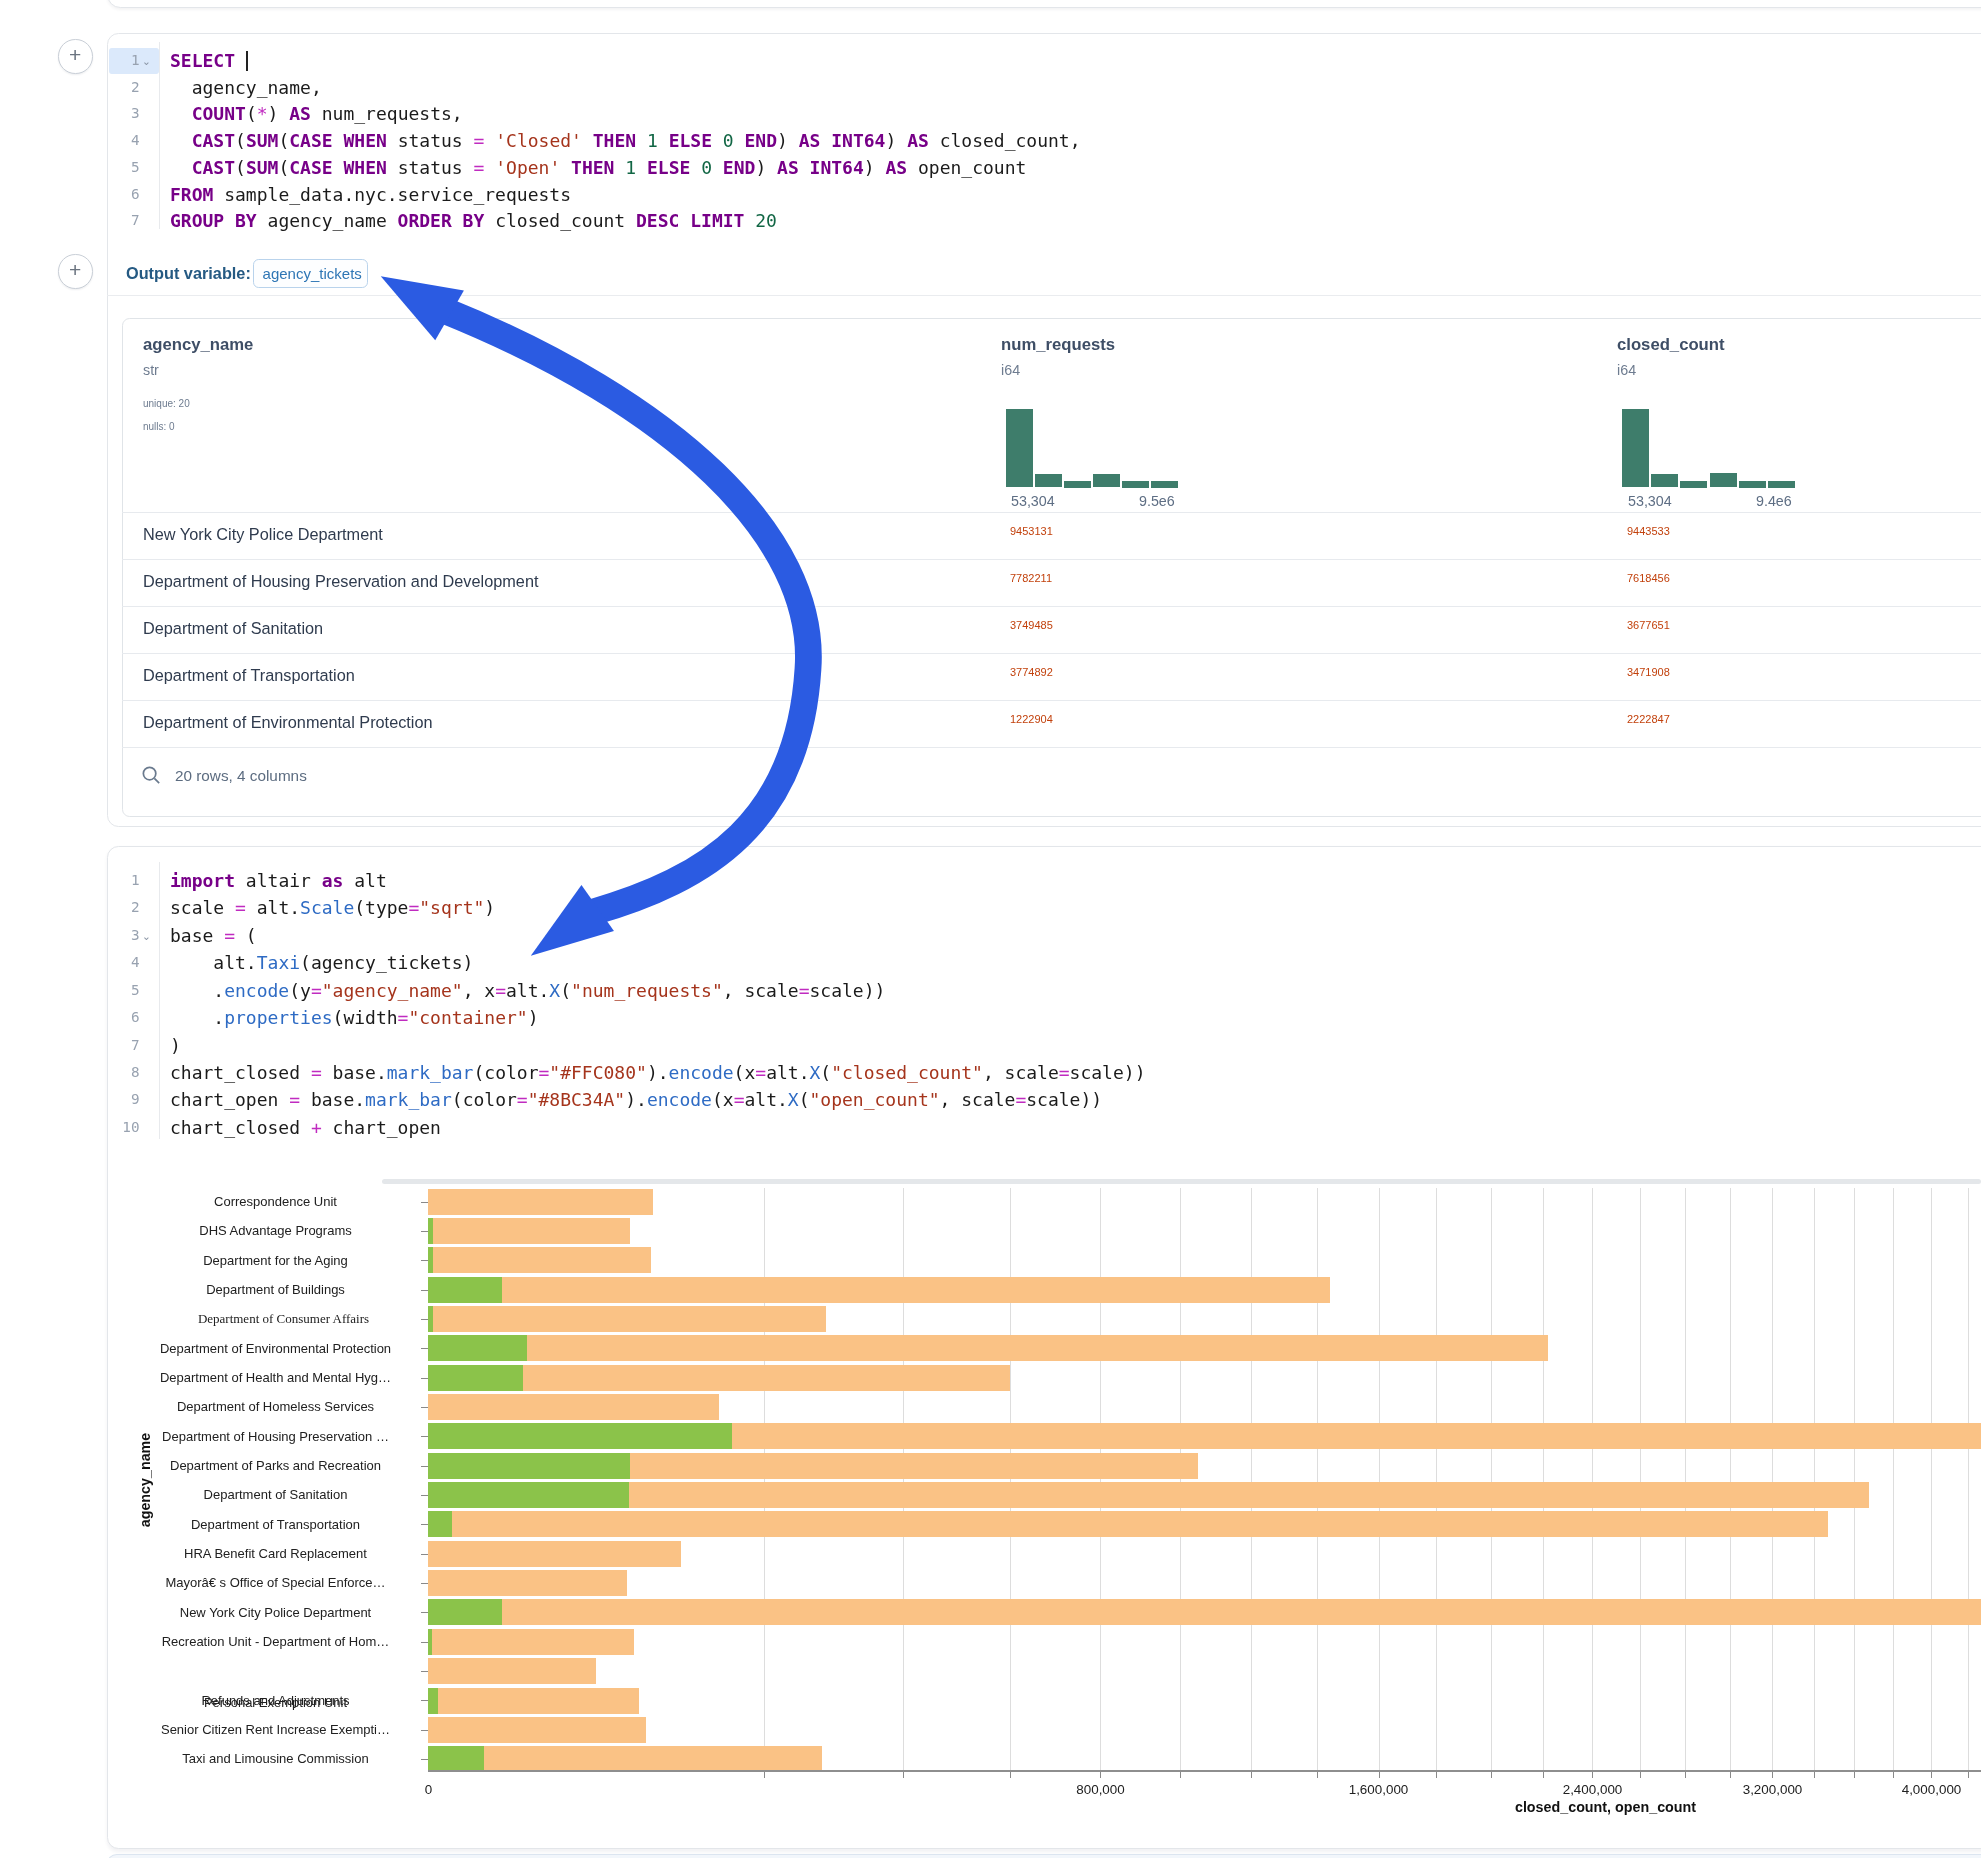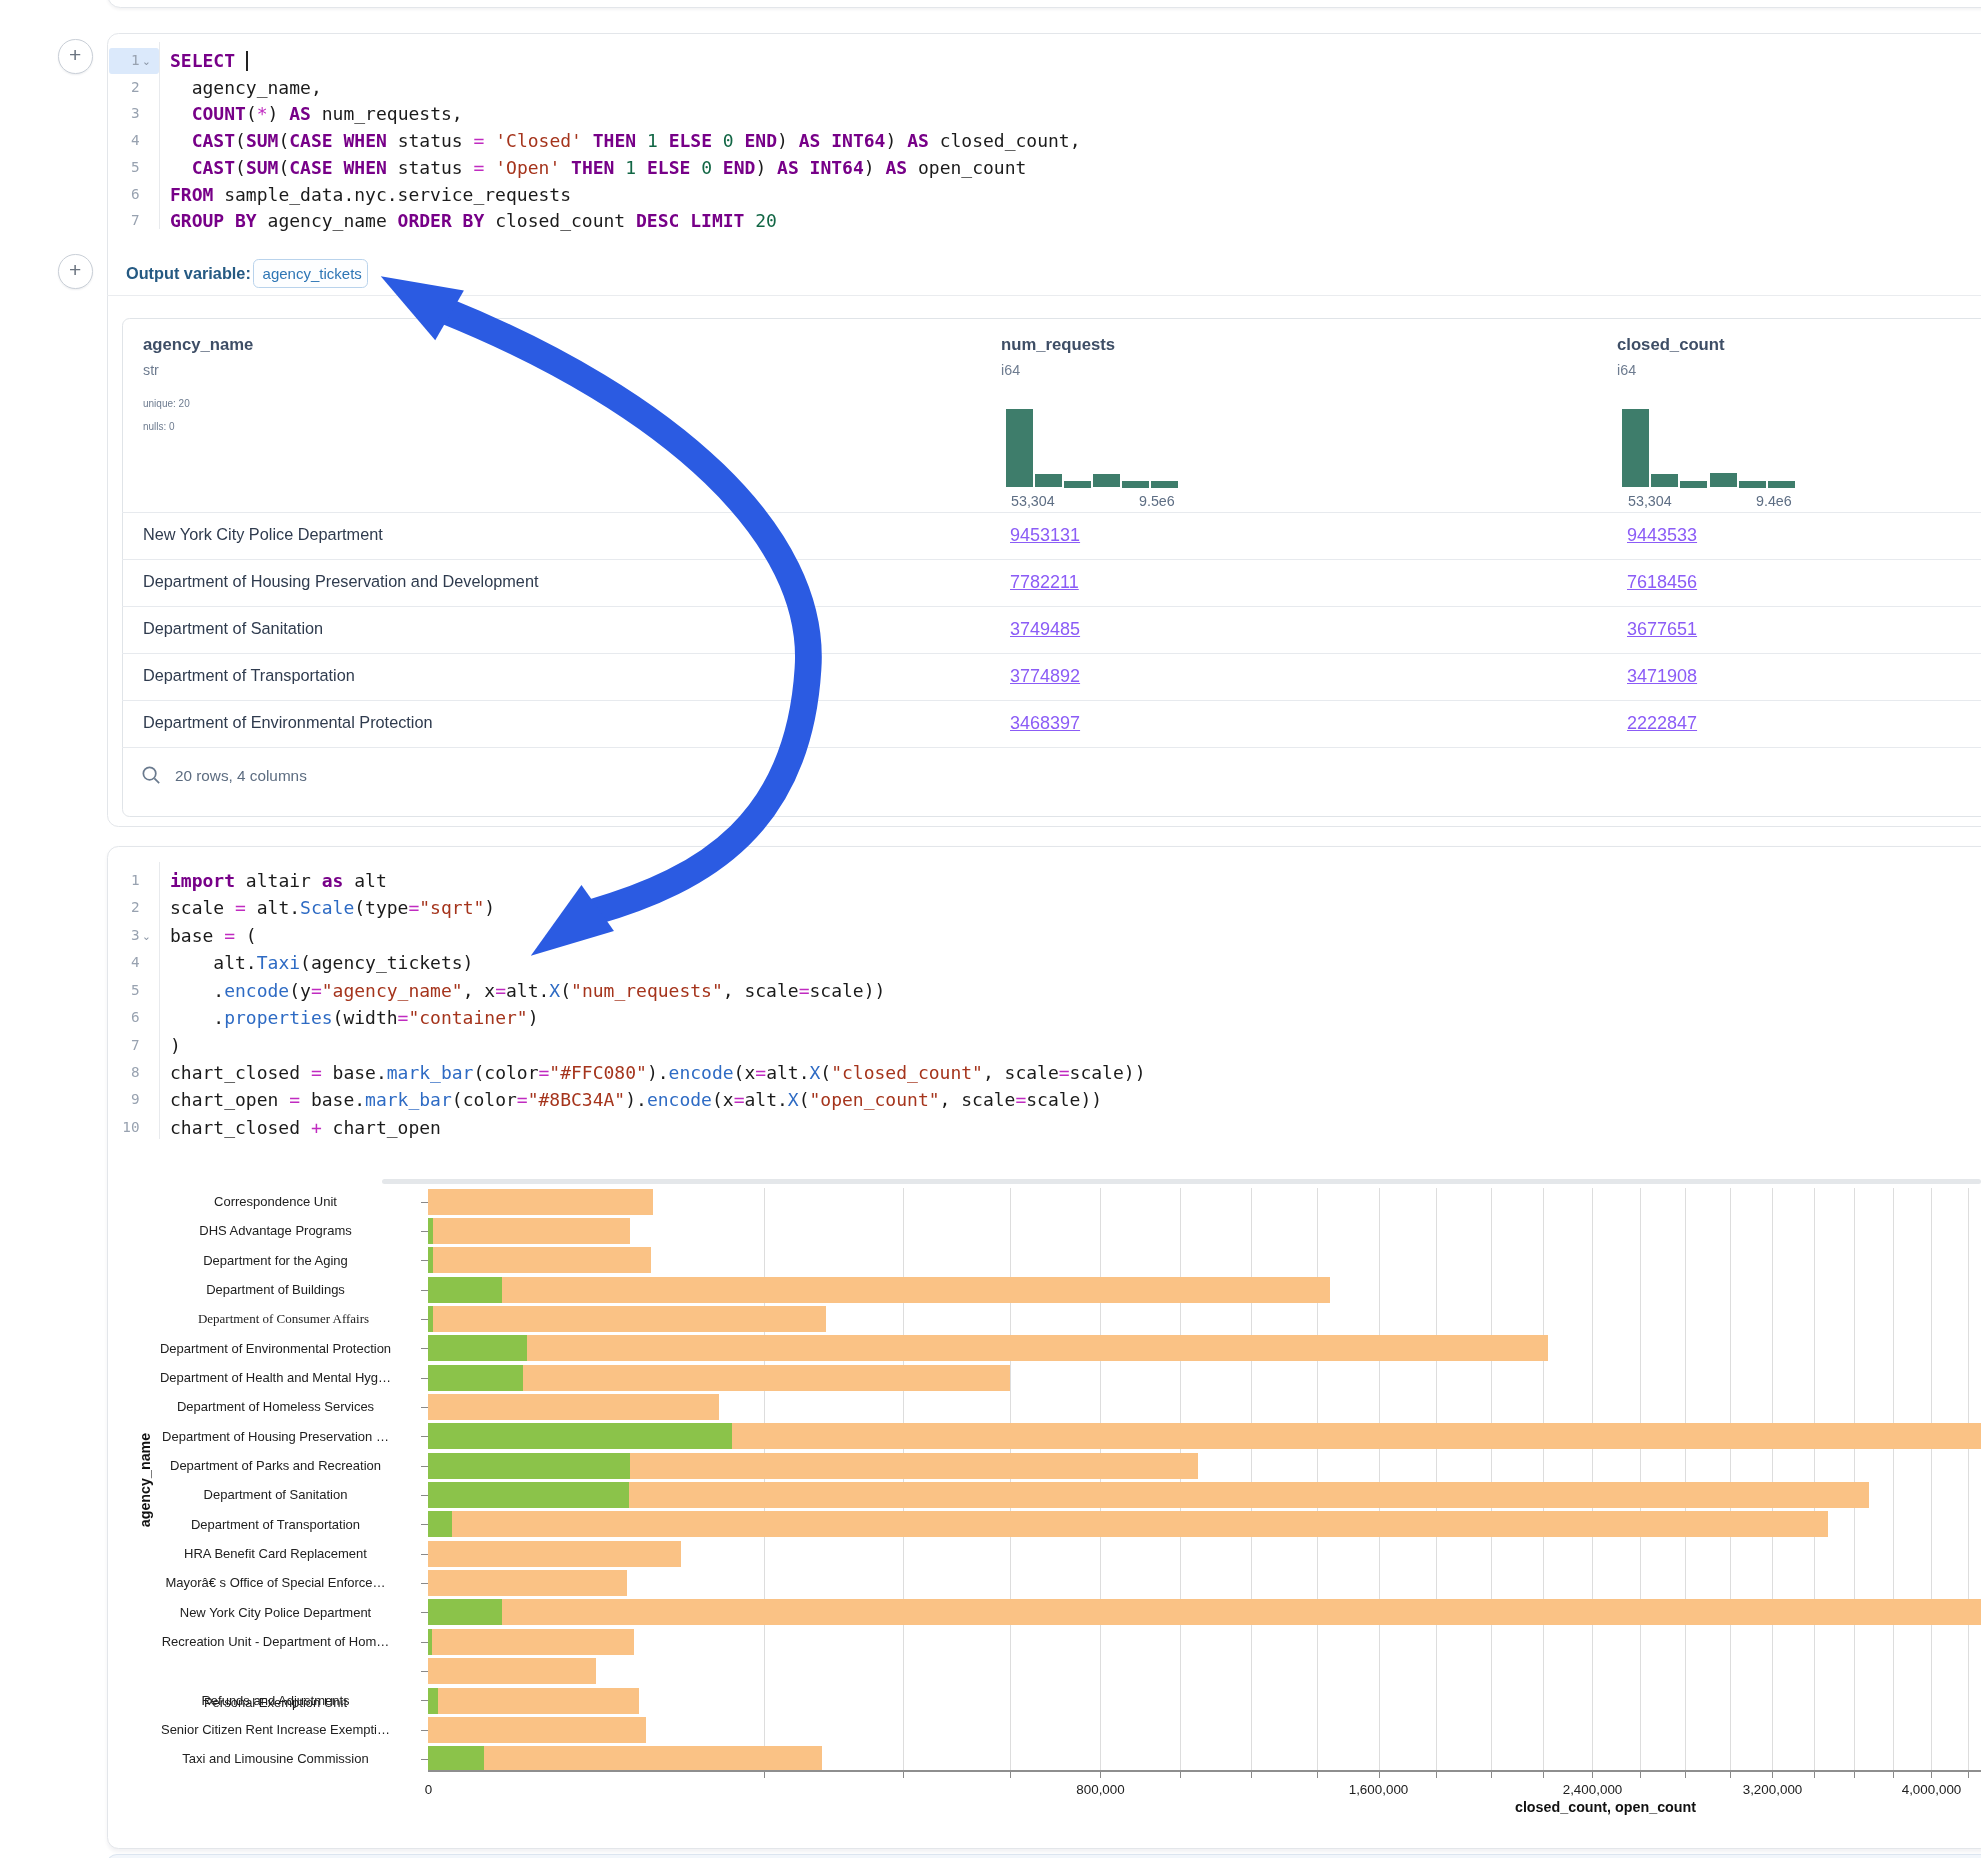--- a/index.html
+++ b/index.html
@@ -39,21 +39,21 @@
   .outvar-divider{position:absolute;left:107px;top:295px;width:1891px;height:1px;background:#EAECEF;}
   
   .table-card{left:122px;top:318px;width:1875px;height:497px;border-radius:7.6px;border:1.4px solid #E0E4E8;overflow:hidden;}
   .col-name{position:absolute;font-size:16.7px;font-weight:bold;color:#3E4E66;}
   .col-type{position:absolute;font-size:14.3px;color:#6E7C90;}
   .col-meta{position:absolute;font-size:10px;color:#6E7C90;}
   .hist-label{position:absolute;font-size:14.3px;color:#5E6E84;}
   .hist-bar{position:absolute;background:#3E7D6B;}
   .t-divider{position:absolute;left:0;width:100%;height:1px;background:#E7EAEE;}
   .t-row-name{position:absolute;font-size:16.3px;color:#2F3B4E;}
-  .t-row-val{position:absolute;font-size:18px;color:#8b5cf6;font-family:"Liberation Sans", sans-serif;text-decoration:underline;}
+  .t-row-val{position:absolute;font-size:11px;color:#c2410c;font-family:"Liberation Sans", sans-serif;}
   .t-footer{position:absolute;font-size:15.3px;color:#5C6C80;}
   
   .grid-line{position:absolute;width:1px;background:#DDDDDD;}
   .bar{position:absolute;height:26px;}
   .ylab{position:absolute;width:287px;text-align:center;font-size:13px;color:#212121;font-family:"Liberation Sans", sans-serif;}
   .ytick{position:absolute;width:6.7px;height:1px;background:#898989;}
   .xtick{position:absolute;width:1px;height:5.7px;background:#898989;}
   .xlab{position:absolute;width:115px;text-align:center;font-size:13.4px;color:#212121;}
   .axis-line{position:absolute;height:2.4px;background:#8E8E8E;}
   .axis-title-x{position:absolute;font-size:14.3px;font-weight:bold;color:#111;}
@@ -162,21 +162,21 @@
     </div>
     <div class="t-divider" style="left:122px;width:1859px;top:653px;"></div>
     <div style="position:absolute;left:122px;top:653px;width:1859px;height:47px;">
       <div class="t-row-name" style="left:21px;top:13.4px;">Department of Transportation</div>
       <div class="t-row-val" style="left:888px;top:13.4px;">3774892</div>
       <div class="t-row-val" style="left:1505px;top:13.4px;">3471908</div>
     </div>
     <div class="t-divider" style="left:122px;width:1859px;top:700px;"></div>
     <div style="position:absolute;left:122px;top:700px;width:1859px;height:47px;">
       <div class="t-row-name" style="left:21px;top:13.4px;">Department of Environmental Protection</div>
-      <div class="t-row-val" style="left:888px;top:13.4px;">3468397</div>
+      <div class="t-row-val" style="left:888px;top:13.4px;">1222904</div>
       <div class="t-row-val" style="left:1505px;top:13.4px;">2222847</div>
     </div>
     <div class="t-divider" style="left:122px;width:1859px;top:747px;"></div>
   </div>
 
 <svg class="search-icon-svg" style="left:140px;top:764px;" width="23" height="23" viewBox="0 0 24 24">
   <circle cx="10" cy="10" r="6.5" fill="none" stroke="#6A7A8E" stroke-width="1.8"></circle>
   <line x1="15" y1="15" x2="20" y2="20" stroke="#6A7A8E" stroke-width="1.8"></line>
 </svg>
 <div class="t-footer" style="left:175px;top:767px;">20 rows, 4 columns</div>

